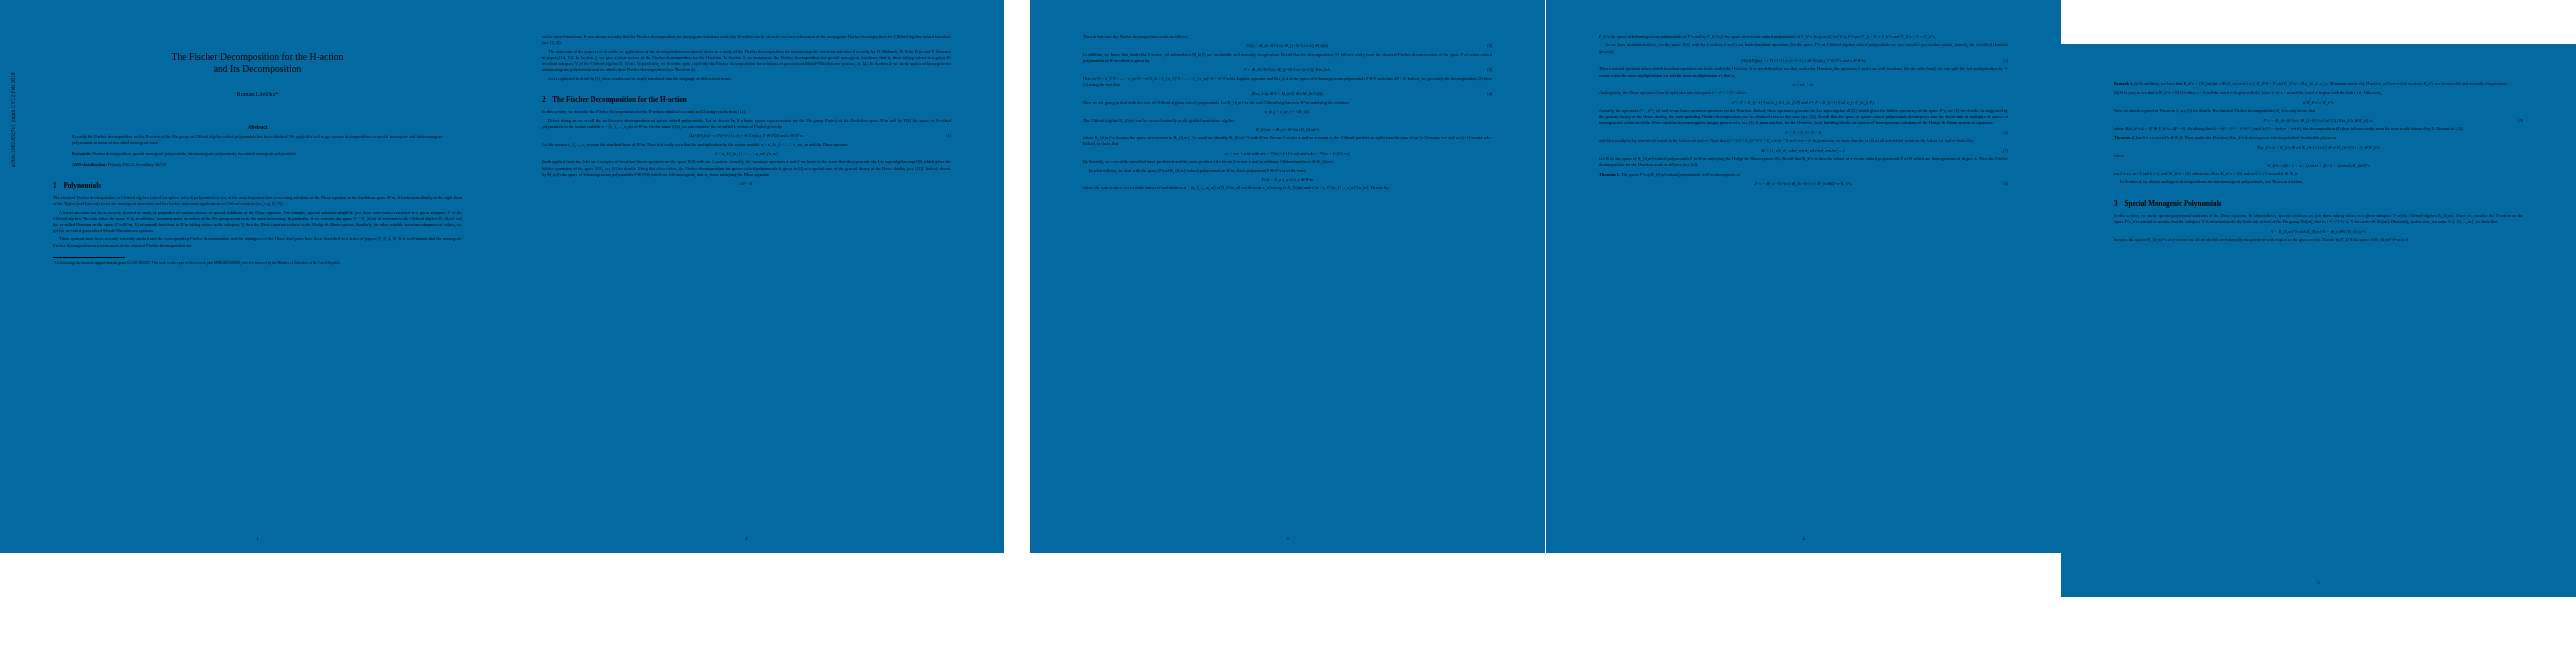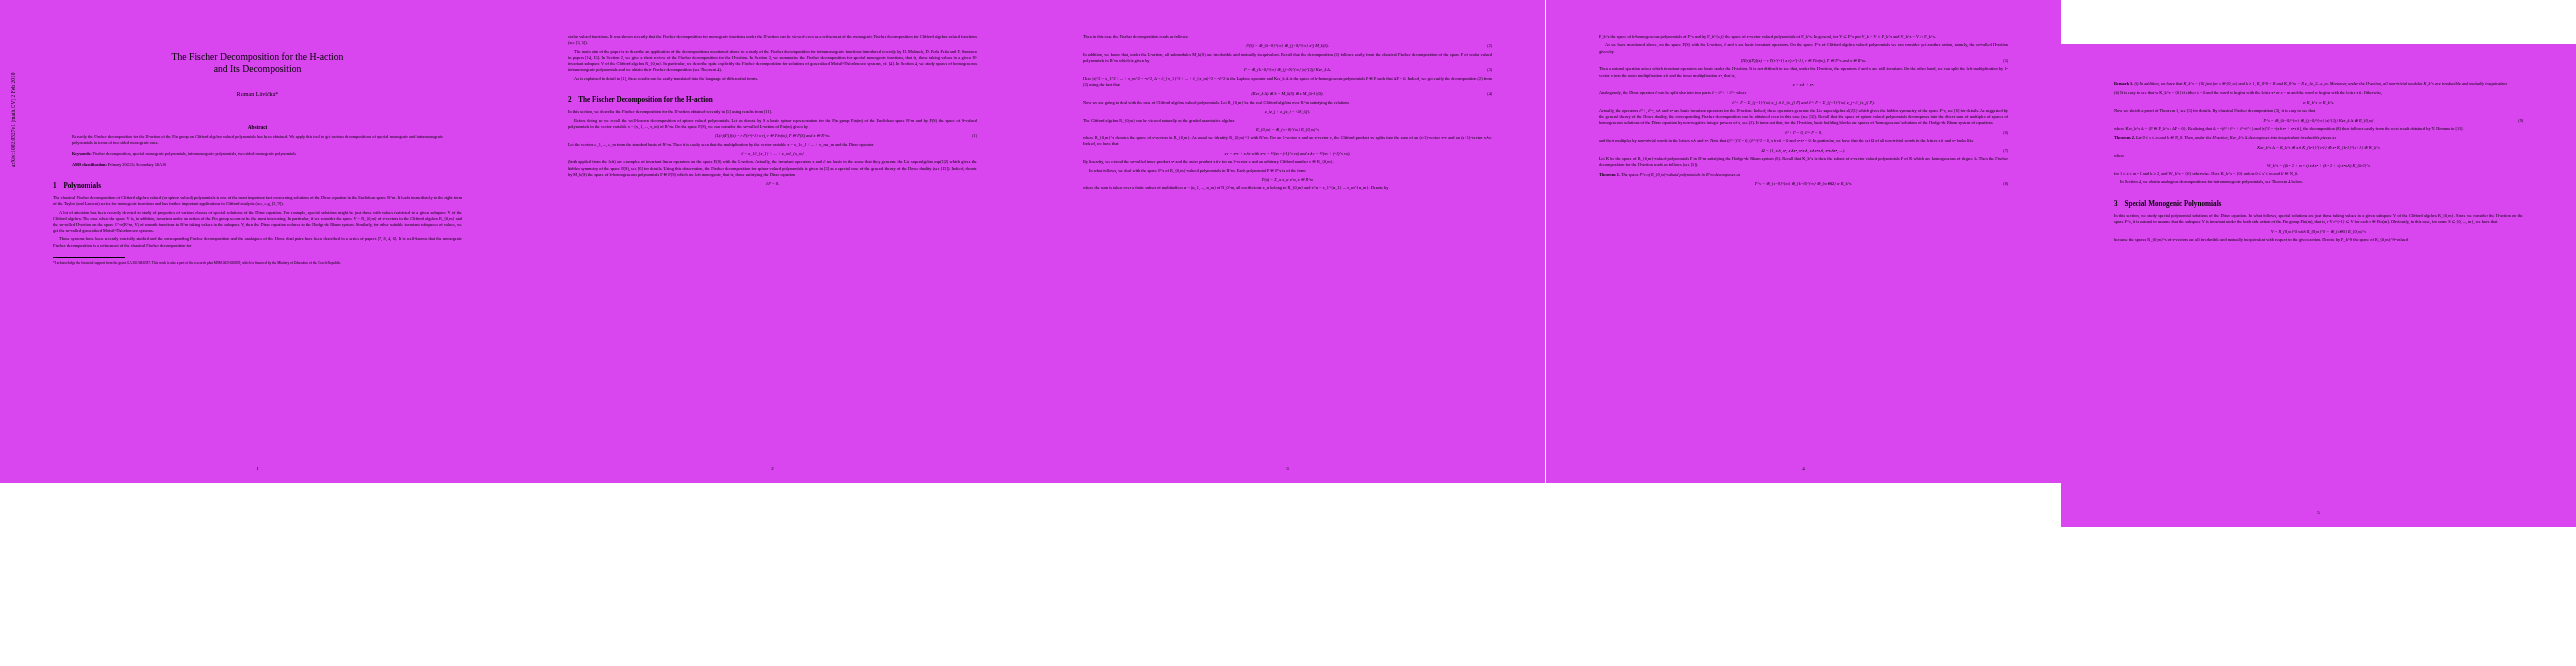--- a/index.html
+++ b/index.html
@@ -17,27 +17,27 @@
   .sheet {
     position: relative;
     width: 2576px;
     height: 667px;
     background: #ffffff;
   }
   .page {
     position: absolute;
     top: 0;
     width: 515px;
-    height: 483px;
-    background: #d946ef;
+    height: 553px;
+    background: #0369a1;
     box-sizing: border-box;
     padding: 34px 53px 25.6px 53px;
   }
   .page-1 { left: 0px; }
-  .page-2 { left: 515px; }
+  .page-2 { left: 489px; }
   .page-3 { left: 1030px; }
   .page-4 { left: 1546px; }
   .page-5 { left: 2061px; margin-top: 44px; }
 
   .arxiv-stamp {
     position: absolute;
     left: 10px;
     top: 167px;
     transform: rotate(-90deg);
     transform-origin: left top;

